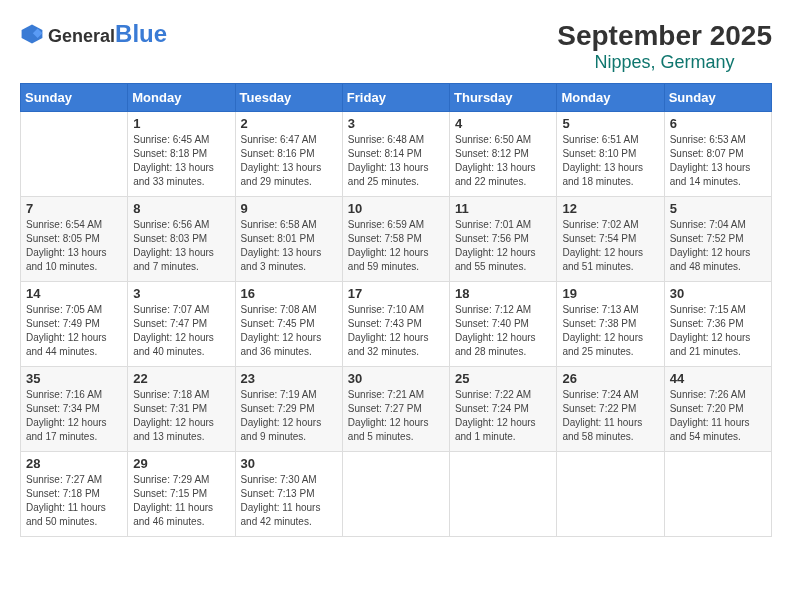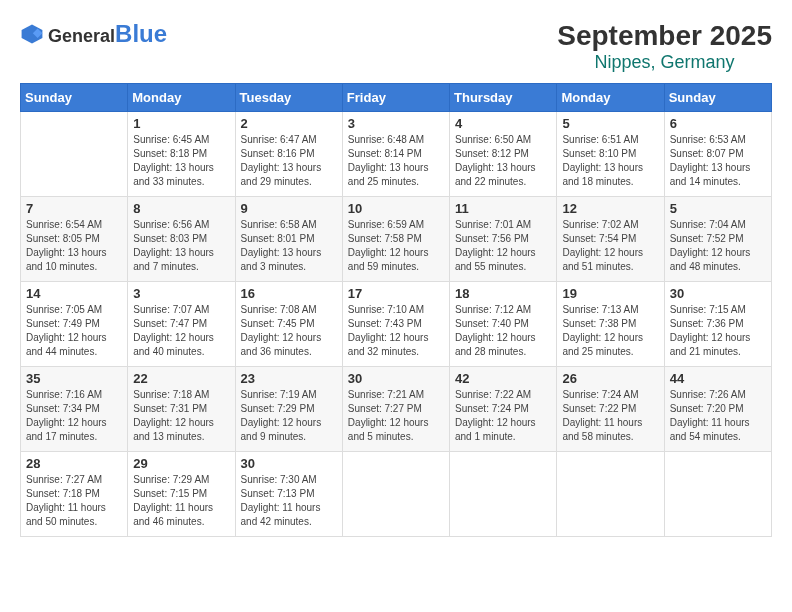--- a/index.html
+++ b/index.html
@@ -220,21 +220,21 @@
         </td>
         <td>
           <span class="day-number">23</span>
           <div class="day-info">Sunrise: 7:19 AM<br>Sunset: 7:29 PM<br>Daylight: 12 hours<br>and 9 minutes.</div>
         </td>
         <td>
           <span class="day-number">30</span>
           <div class="day-info">Sunrise: 7:21 AM<br>Sunset: 7:27 PM<br>Daylight: 12 hours<br>and 5 minutes.</div>
         </td>
         <td>
-          <span class="day-number">42</span>
+          <span class="day-number">25</span>
           <div class="day-info">Sunrise: 7:22 AM<br>Sunset: 7:24 PM<br>Daylight: 12 hours<br>and 1 minute.</div>
         </td>
         <td>
           <span class="day-number">26</span>
           <div class="day-info">Sunrise: 7:24 AM<br>Sunset: 7:22 PM<br>Daylight: 11 hours<br>and 58 minutes.</div>
         </td>
         <td>
           <span class="day-number">44</span>
           <div class="day-info">Sunrise: 7:26 AM<br>Sunset: 7:20 PM<br>Daylight: 11 hours<br>and 54 minutes.</div>
         </td>

